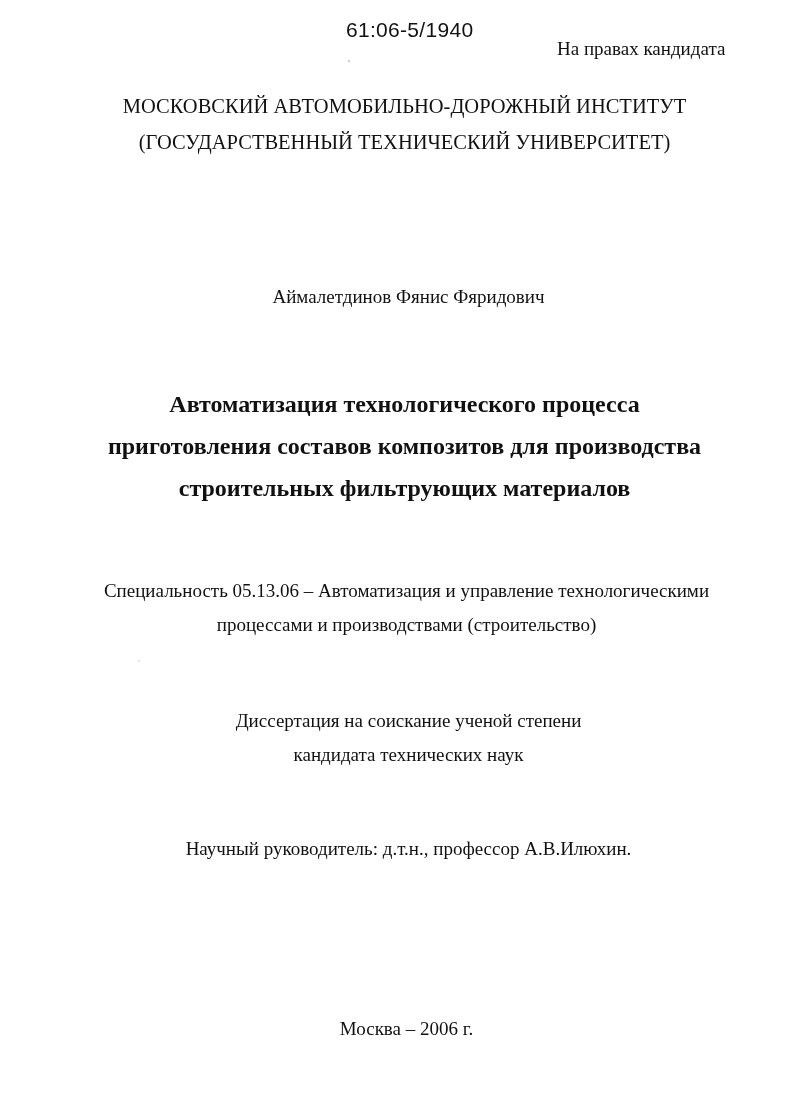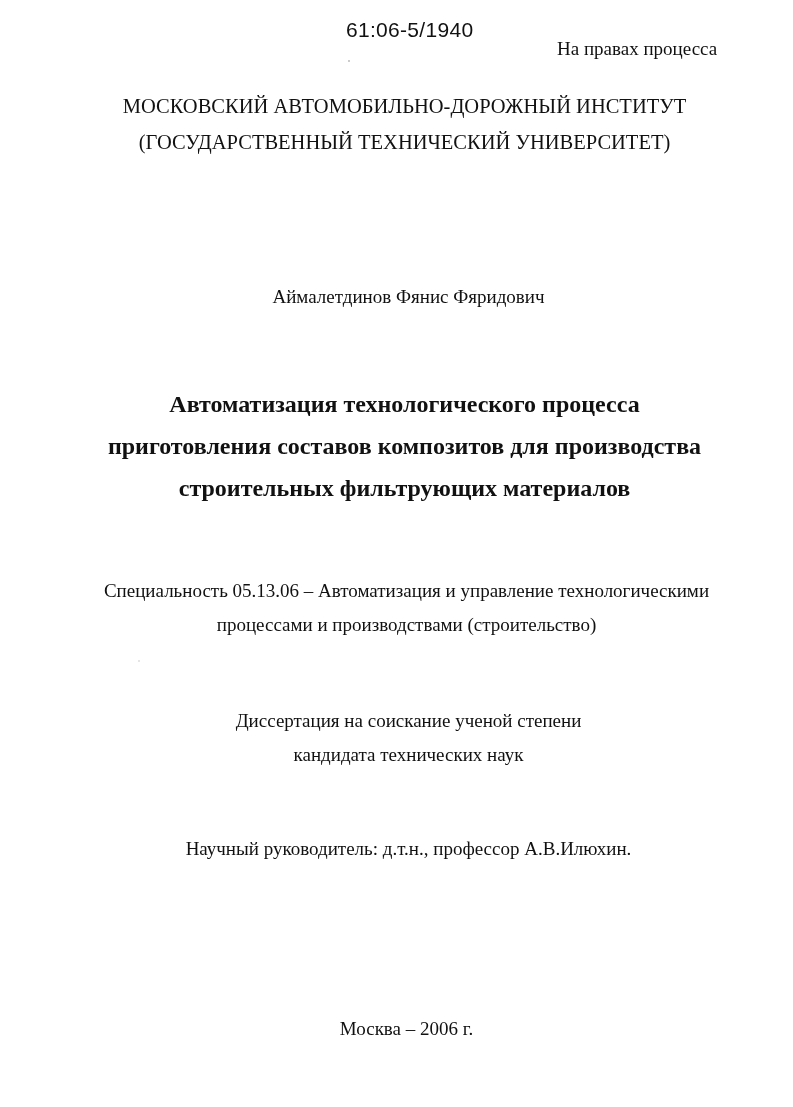--- a/index.html
+++ b/index.html
@@ -84,21 +84,21 @@
       background: #bbb;
       border-radius: 1px;
     }
   </style>
 </head>
 <body>
 
 <div>
 
   <div class="abs catalog-number">61:06-5/1940</div>
-  <div class="abs rights-note">На правах процесса</div>
+  <div class="abs rights-note">На правах кандидата</div>
 
   <div class="speck" style="left:348px; top:60px;"></div>
 
   <div class="center-block institute">
     <span class="line">МОСКОВСКИЙ АВТОМОБИЛЬНО-ДОРОЖНЫЙ ИНСТИТУТ</span>
     <span class="line">(ГОСУДАРСТВЕННЫЙ ТЕХНИЧЕСКИЙ УНИВЕРСИТЕТ)</span>
   </div>
 
   <div class="center-block author">Аймалетдинов Фянис Фяридович</div>
 

